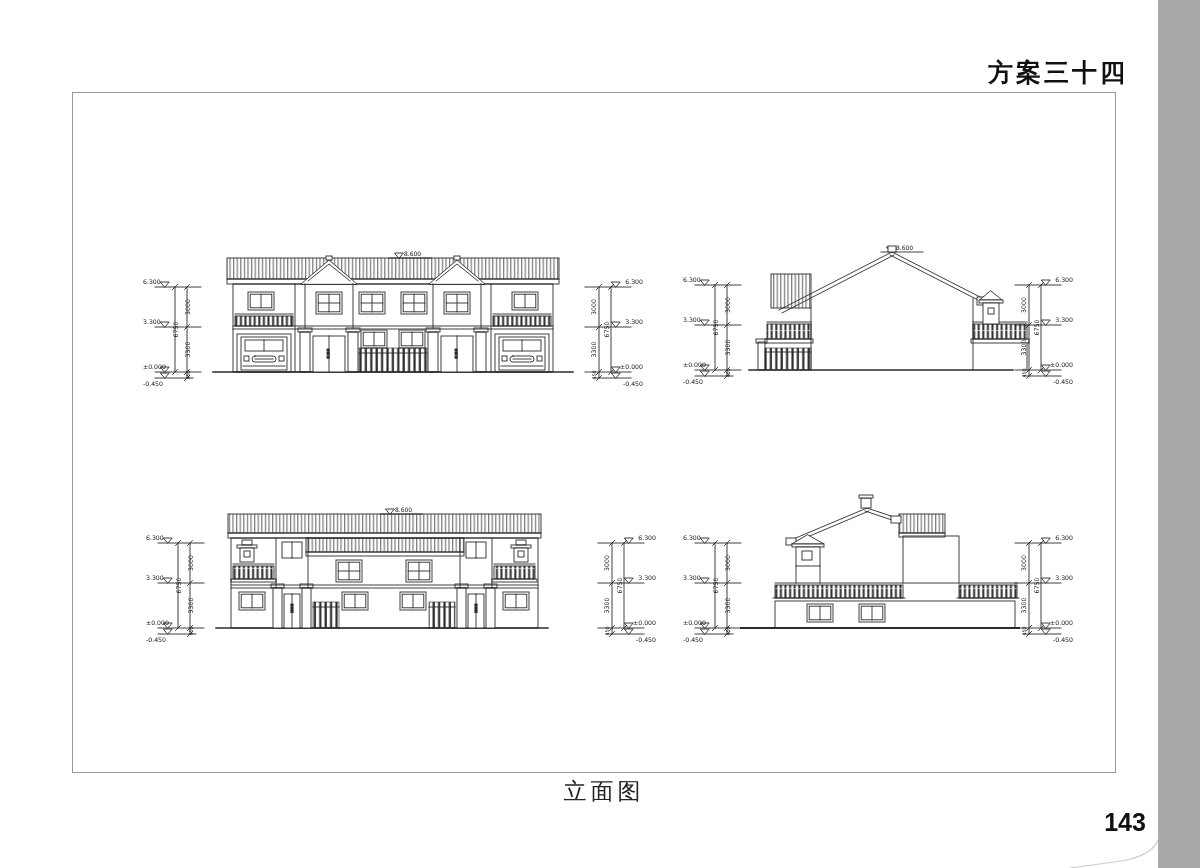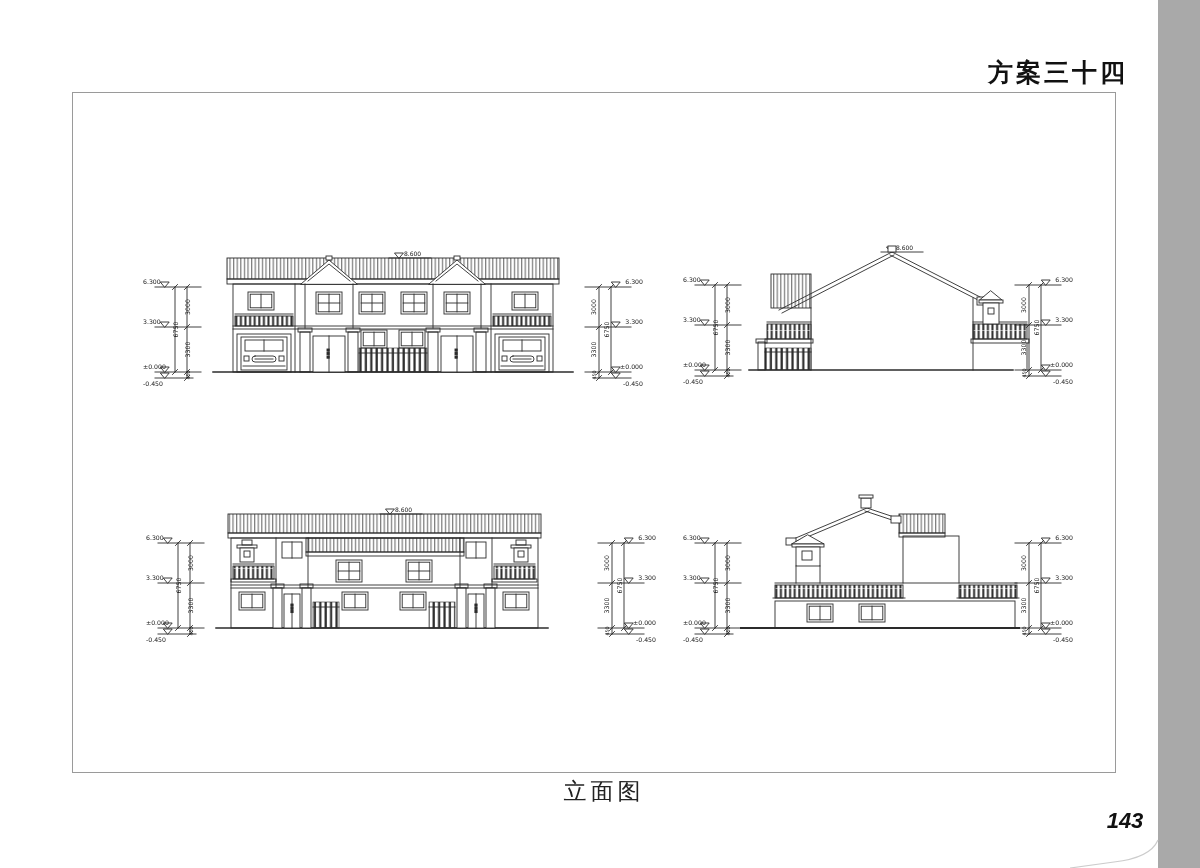--- a/index.html
+++ b/index.html
@@ -5,21 +5,21 @@
   html,body{margin:0;padding:0;background:#ffffff;width:1200px;height:868px;
     font-family:"Liberation Sans","DejaVu Sans",sans-serif;overflow:hidden;position:relative;}
   .page{position:absolute;left:0;top:0;width:1200px;height:648px;background:#fff;}
   .edge-band{position:absolute;left:1158px;top:0;width:42px;height:868px;background:#a9a9a9;}
   .frame{position:absolute;left:72px;top:92px;width:1042px;height:679px;border:1px solid #9a9a9a;background:#fff;}
   .title{position:absolute;left:0;top:56px;width:1128px;text-align:right;
     font-size:25px;font-weight:bold;color:#111;letter-spacing:3px;}
   .caption{position:absolute;left:0;top:776px;width:1208px;text-align:center;
     font-size:23px;color:#222;letter-spacing:4px;}
   .pagenum{position:absolute;left:1098px;top:808px;width:54px;text-align:center;
-    font-size:22px;font-weight:bold;color:#111;font-style:italic;}
+    font-size:25px;font-weight:bold;color:#111;}
   svg.draw{position:absolute;overflow:visible;}
   svg.draw line,svg.draw path,svg.draw rect,svg.draw polygon,svg.draw polyline{
     stroke:#2b2b2b;stroke-width:.9;fill:none;stroke-linecap:square;}
   svg.draw text{fill:#161616;stroke:none;font-family:"DejaVu Sans",sans-serif;font-size:6.2px;}
   .curl{position:absolute;left:1056px;top:834px;}
 </style>
 </head>
 <body>
 
 <div class="page">

